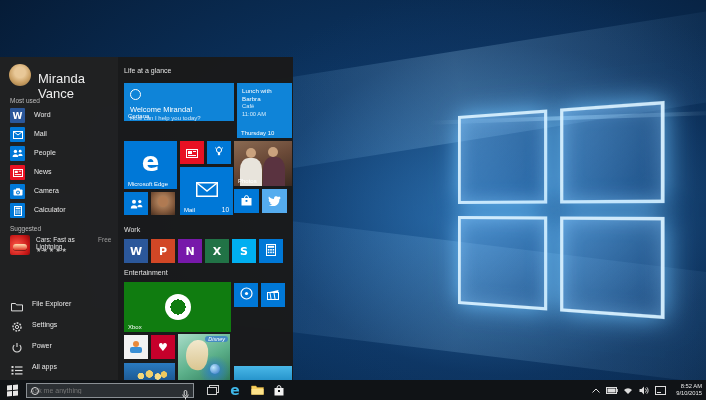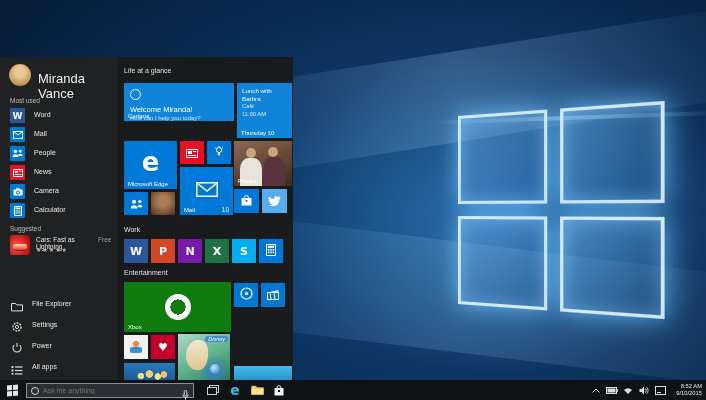--- a/index.html
+++ b/index.html
@@ -119,21 +119,21 @@
 
   
   .taskbar { position:absolute; left:0; top:380px; width:706px; height:20px; background:#101316;
     display:flex; align-items:center; z-index:5; }
   .tb-start { width:24px; height:20px; display:flex; align-items:center; justify-content:center; }
   .winflag { display:grid; grid-template-columns:5px 5px; grid-template-rows:5px 5px; gap:1px; transform:skewY(-4deg); }
   .winflag i { background:#e6e6e6; }
   .tb-search { position:relative; width:168px; height:15px; margin-left:2px; background:#2b2f33;
     border:1px solid #8a8f94; display:flex; align-items:center; }
   .tb-search input { flex:1; background:transparent; border:none; outline:none; color:#c9c9c9;
-    font-size:7px; padding-left:16px; font-family:"Liberation Sans",sans-serif; }
+    font-size:7px; padding-left:3px; font-family:"Liberation Sans",sans-serif; }
   .tb-search .ring { position:absolute; left:4px; top:3px; width:8px; height:8px; border:1.3px solid #d9d9d9; border-radius:50%; }
   .tb-search .mic { position:absolute; right:4px; top:2.5px; }
   .tb-btn { width:22px; height:20px; display:flex; align-items:center; justify-content:center; }
   .edge-glyph { color:#3fb7e8; font-size:14px; font-weight:bold; font-family:"DejaVu Sans",sans-serif; line-height:1; }
   .tb-spacer { flex:1; }
   .tray { display:flex; align-items:center; height:20px; }
   .tray .tb-btn { width:16px; }
   .clock { width:38px; text-align:right; padding-right:4px; color:#e8e8e8; line-height:1.15; }
   .clock div { font-size:5.8px; }
 </style>

